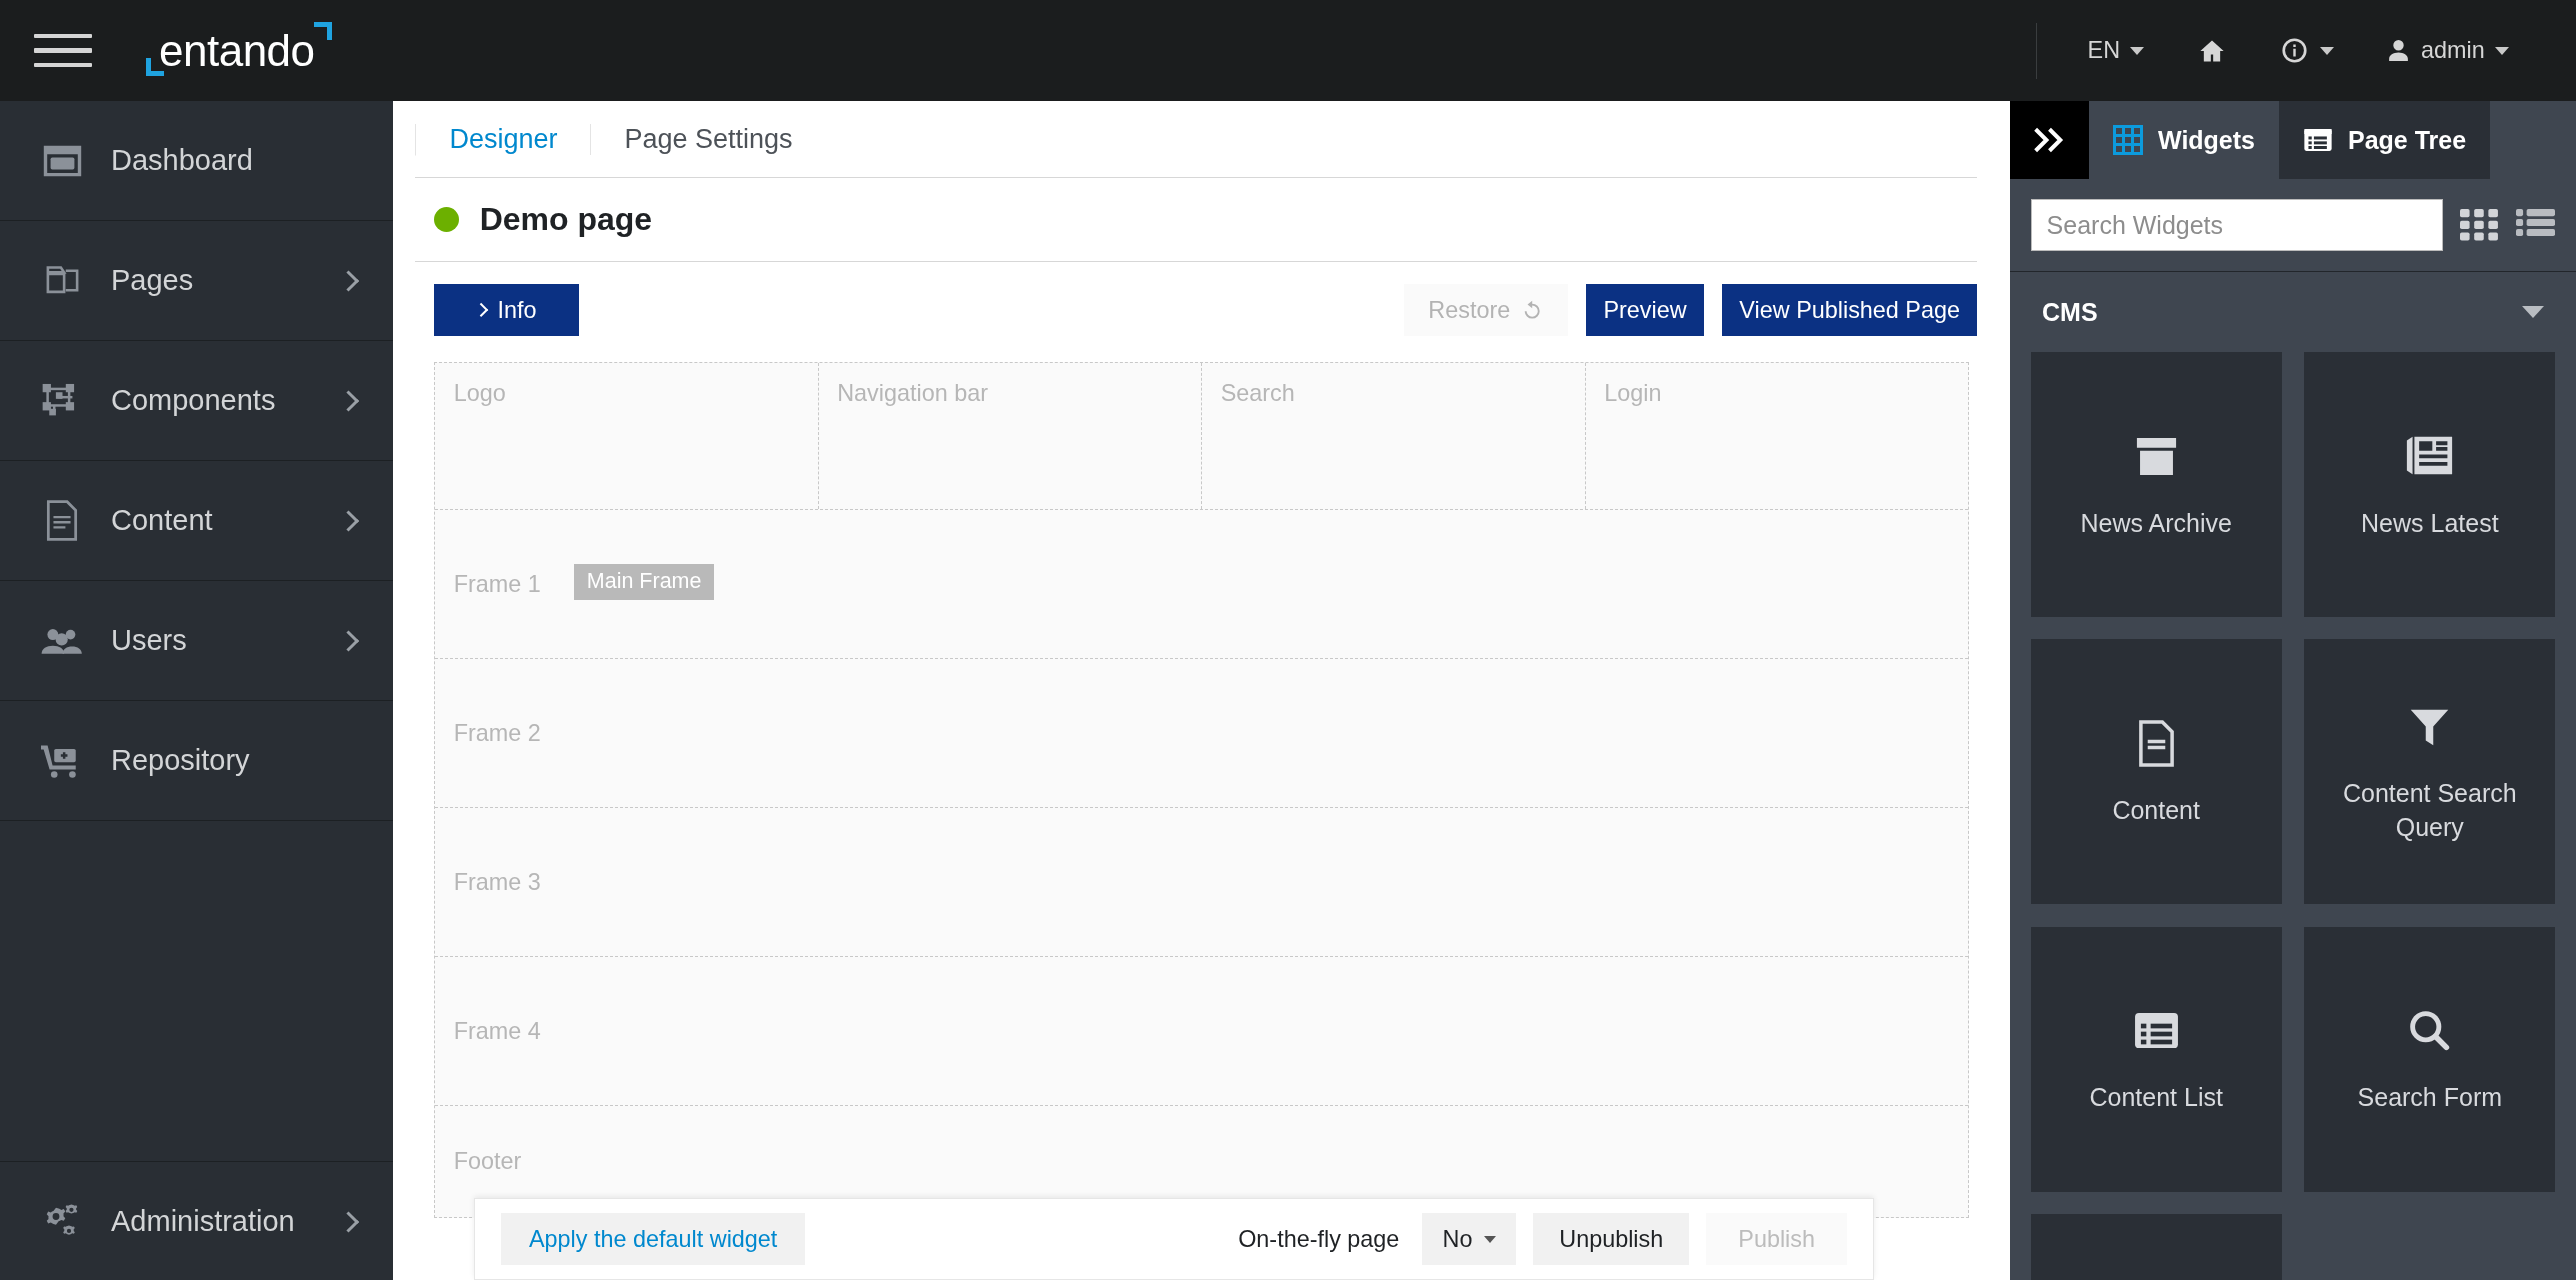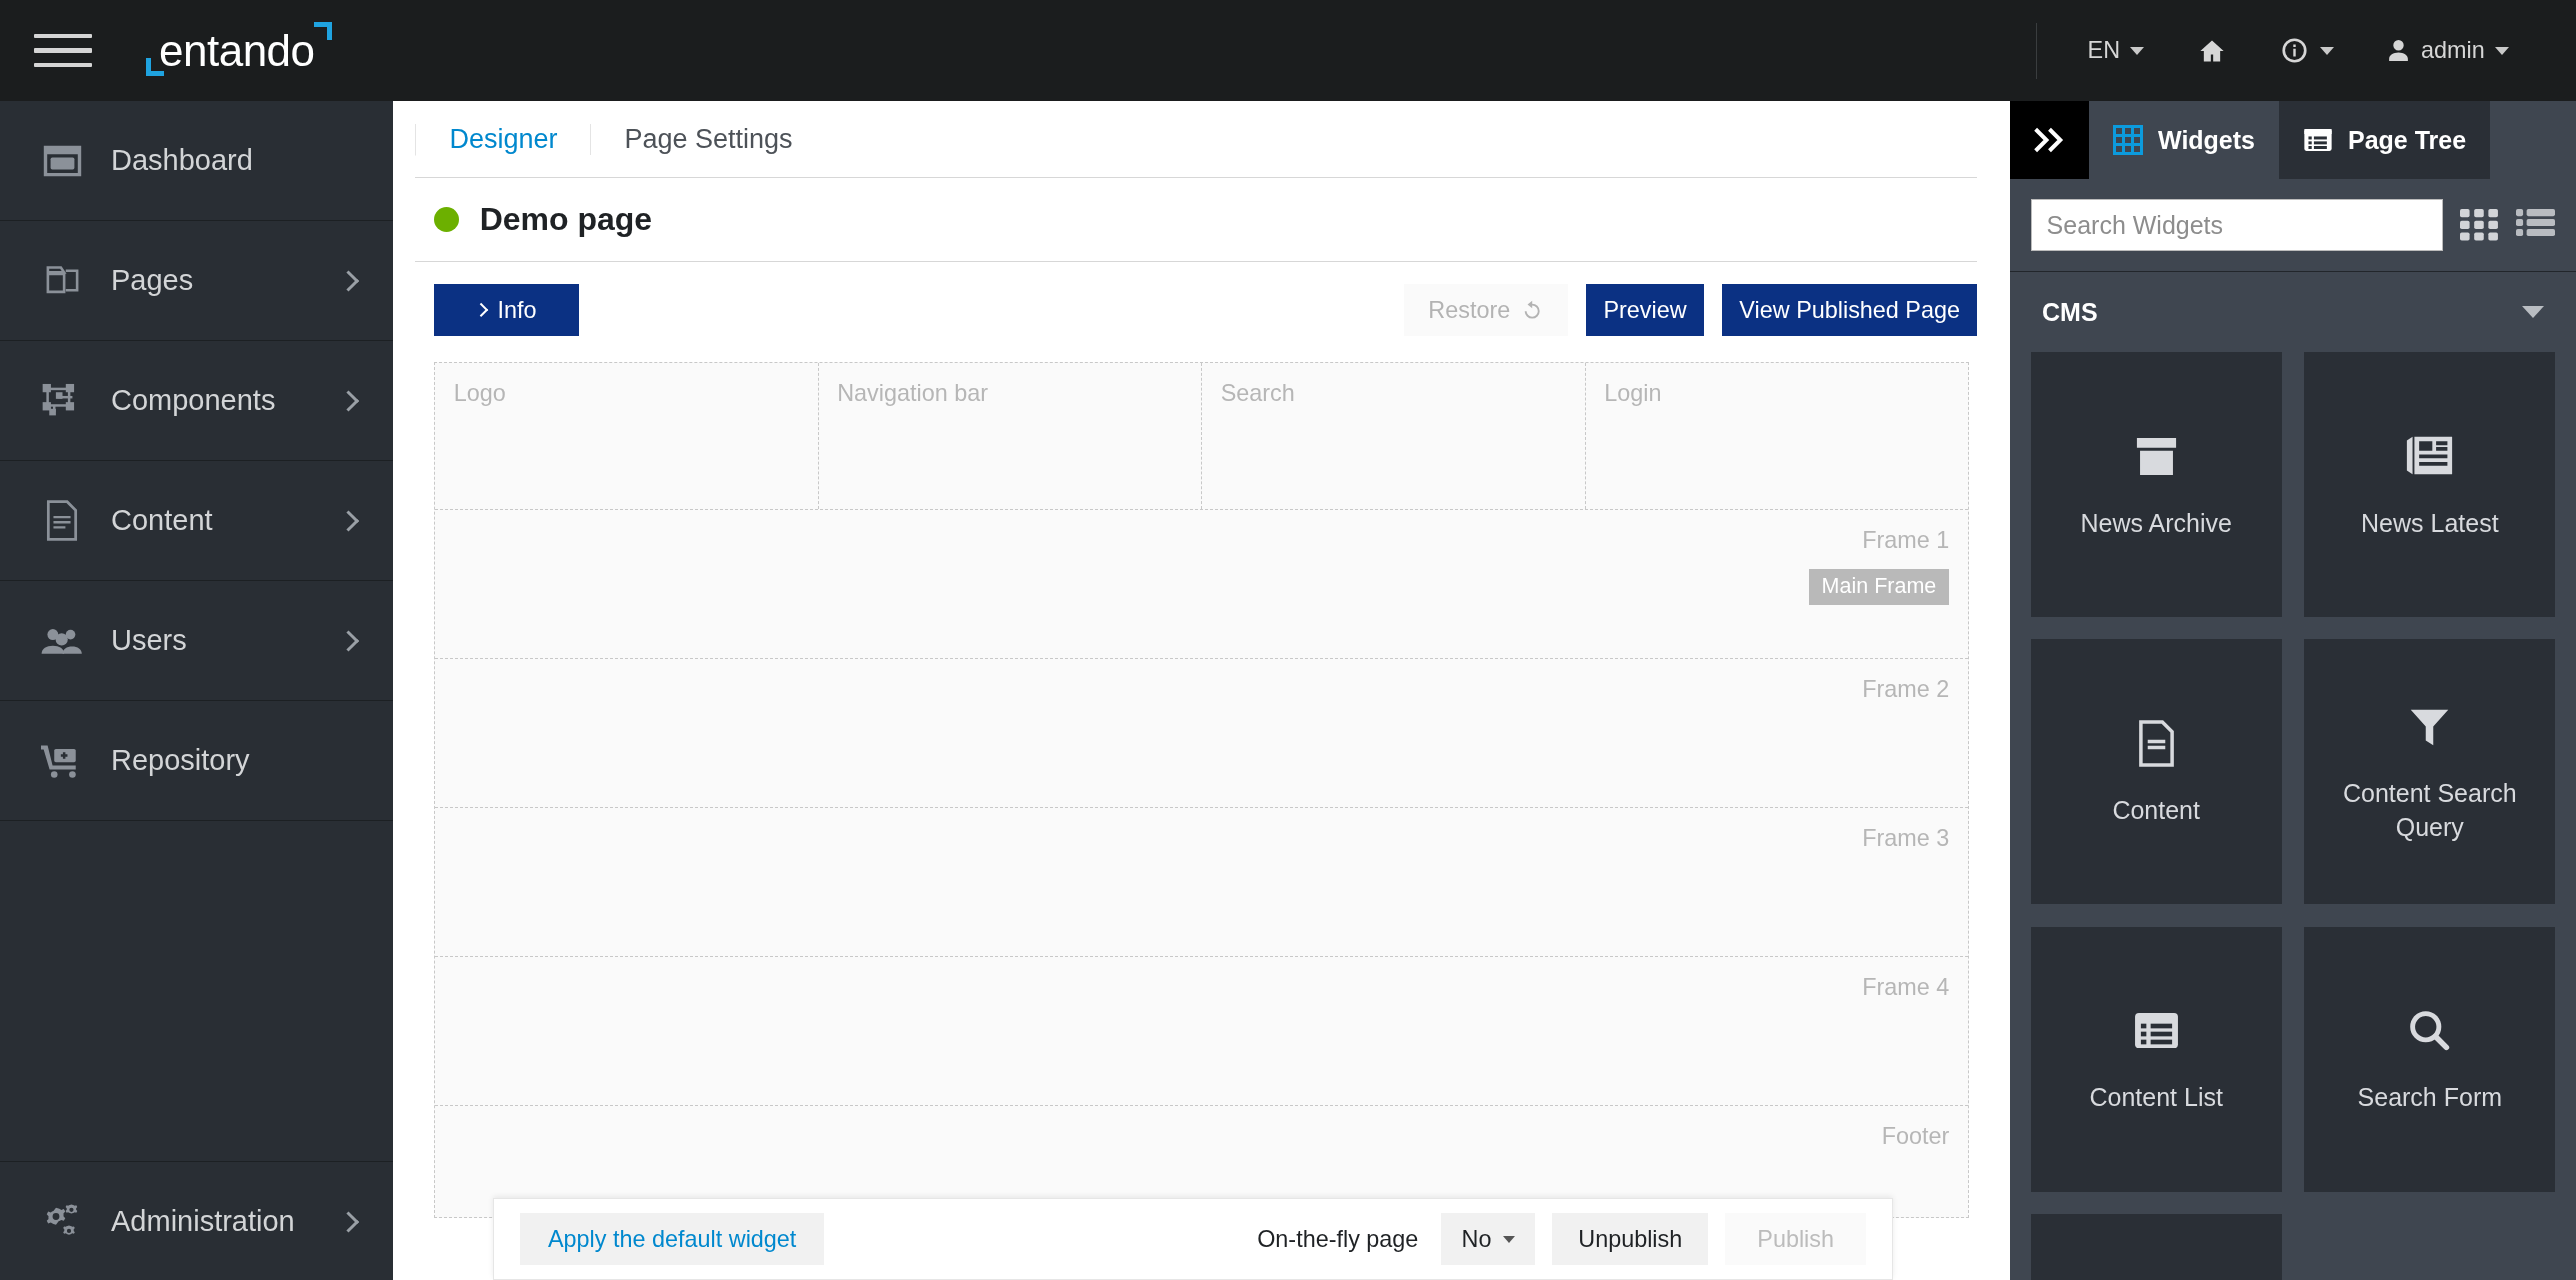--- a/index.html
+++ b/index.html
@@ -159,32 +159,32 @@
   .frame-cell {
     flex: 1; padding: 17px 18.7px;
     border-left: 1.9px dashed #c8c8c8;
   }
   .frame-cell:first-child { border-left: none; }
   .frame-label { font-size: 23.4px; color: #b6b6b6; }
   .frame-row {
     border-top: 1.9px dashed #c8c8c8;
     padding: 17px 18.7px;
     height: 149px;
-    display: flex; align-items: flex-end; gap: 17px; flex-direction: column;
+    display: flex; align-items: center; gap: 33px;
   }
   .frame-badge {
     background: #b9b9b9; color: #ffffff;
     font-size: 21.5px; padding: 5.6px 13px;
     position: relative; top: -2.8px;
   }
   #frame-footer { height: 112px; }
 
   
   #bottom-bar {
-    position: absolute; left: 493px; bottom: 0;
+    position: absolute; left: 474px; bottom: 0;
     width: 1400px; height: 82px;
     background: #ffffff;
     border: 0.9px solid #e6e6e6;
     box-shadow: 0 -1.9px 5.6px rgba(0,0,0,0.08);
     display: flex; align-items: center;
     padding: 0 26px;
     gap: 12px;
   }
   #btn-apply-default {
     background: #f1f1f1; color: #0088ce;

